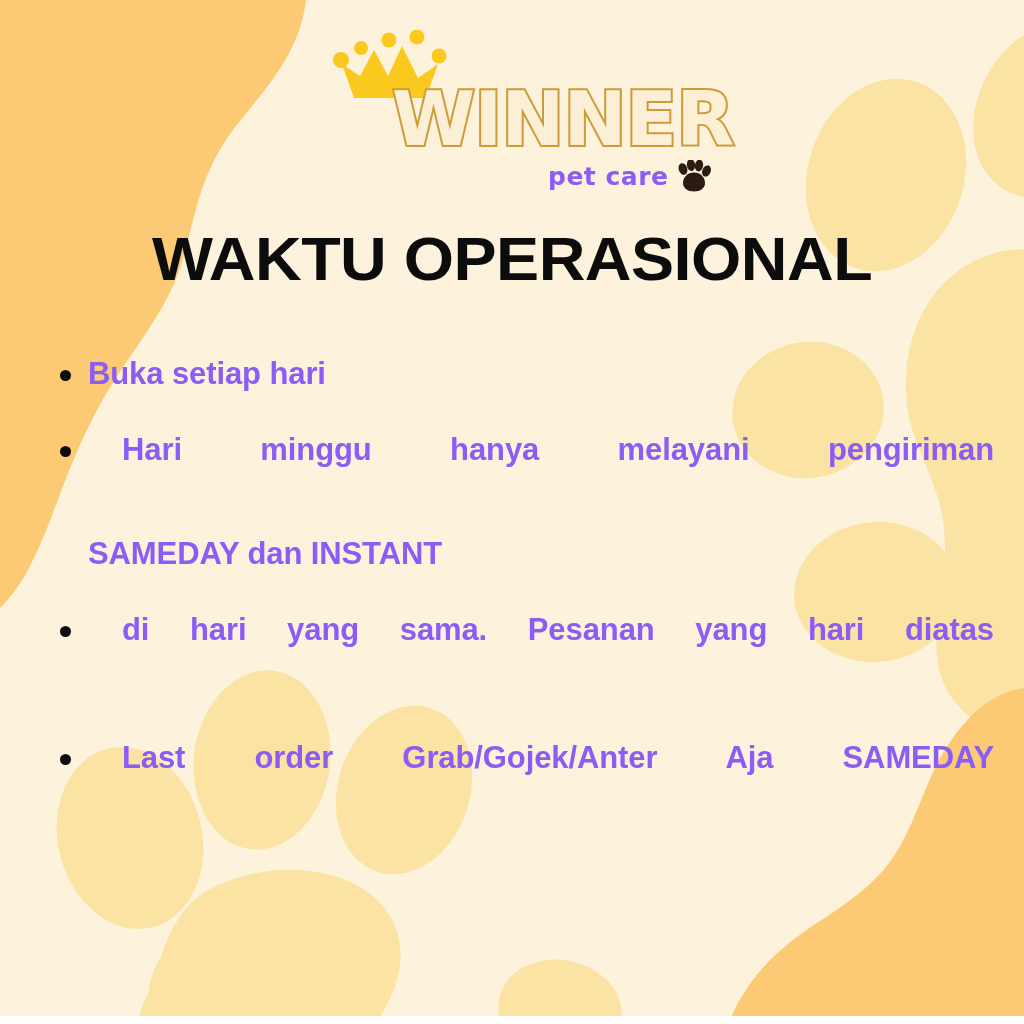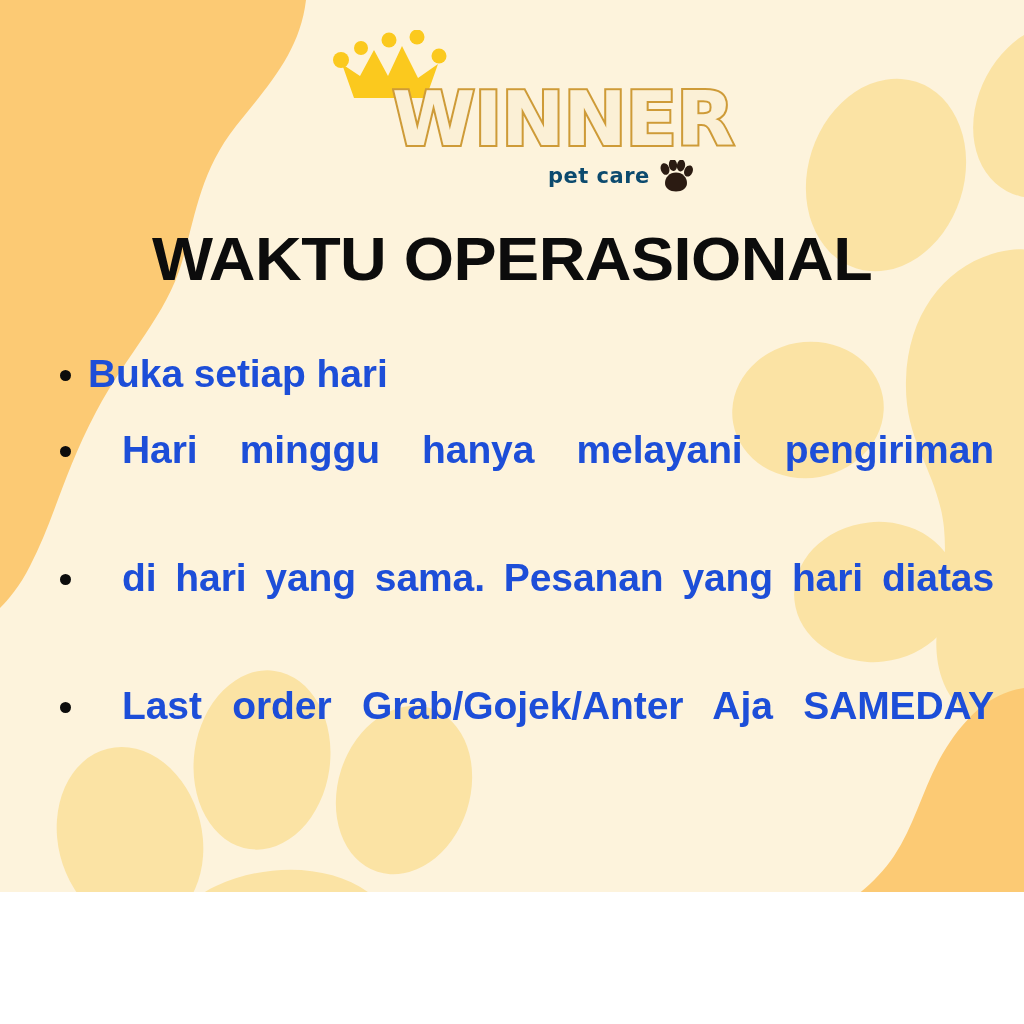--- a/index.html
+++ b/index.html
@@ -3,21 +3,21 @@
 <meta charset="utf-8">
 <style>
   html, body {
     margin: 0;
     padding: 0;
     background: #ffffff;
   }
   #poster {
     position: relative;
     width: 1024px;
-    height: 892px;
+    height: 1016px;
     overflow: hidden;
     background: #FDF3DC;
     font-family: "Liberation Sans", sans-serif;
   }
   .bg-layer {
     position: absolute;
     inset: 0;
     width: 1024px;
     height: 1024px;
     pointer-events: none;
@@ -61,23 +61,23 @@
   .tagline-row {
     position: absolute;
     left: 548px;
     top: 148px;
     display: flex;
     align-items: center;
     gap: 9px;
   }
   .tagline {
     font-family: "DejaVu Sans", sans-serif;
-    font-size: 21px;
-    font-weight: bold;
-    color: #0c4a6e;
+    font-size: 25px;
+    font-weight: bold;
+    color: #8b5cf6;
     letter-spacing: 0.5px;
     line-height: 1;
     white-space: nowrap;
   }
   .paw-logo {
     width: 34px;
     height: 32px;
     display: block;
   }
   
@@ -101,23 +101,23 @@
     position: absolute;
     left: 46px;
     top: 348px;
     width: 948px;
     z-index: 5;
   }
   .bullet-item {
     position: relative;
     padding-left: 42px;
     margin-bottom: 24px;
-    color: #1d4ed8;
+    color: #8b5cf6;
     font-family: "Liberation Sans", sans-serif;
-    font-size: 39px;
+    font-size: 31px;
     font-weight: bold;
     line-height: 52px;
     letter-spacing: -0.1px;
   }
   .bullet-item:last-child { margin-bottom: 0; }
   .bullet-item::before {
     content: "";
     position: absolute;
     left: 14px;
     top: 22px;
@@ -212,20 +212,21 @@
   <div class="title">WAKTU OPERASIONAL</div>
 
   <div class="list">
 
     <div class="bullet-item">
       <span class="nowrap">Buka setiap hari</span>
     </div>
 
     <div class="bullet-item">
       <span class="j-line">Hari minggu hanya melayani pengiriman</span>
+      <span class="nowrap">SAMEDAY dan INSTANT</span>
     </div>
 
     <div class="bullet-item">
       <span class="j-line">di hari yang sama. Pesanan yang hari diatas</span>
     </div>
 
     <div class="bullet-item">
       <span class="j-line">Last order Grab/Gojek/Anter Aja SAMEDAY</span>
 
     </div>

